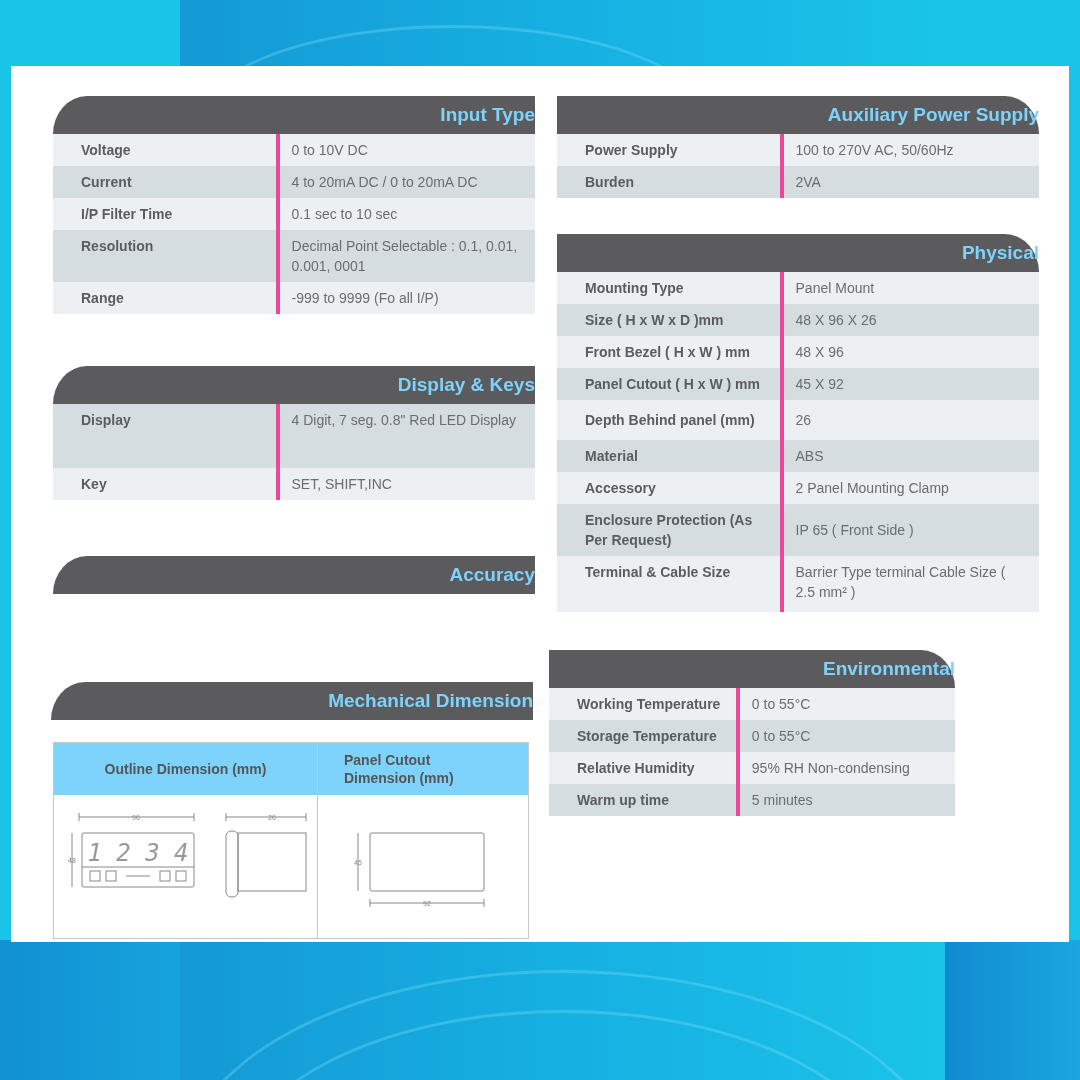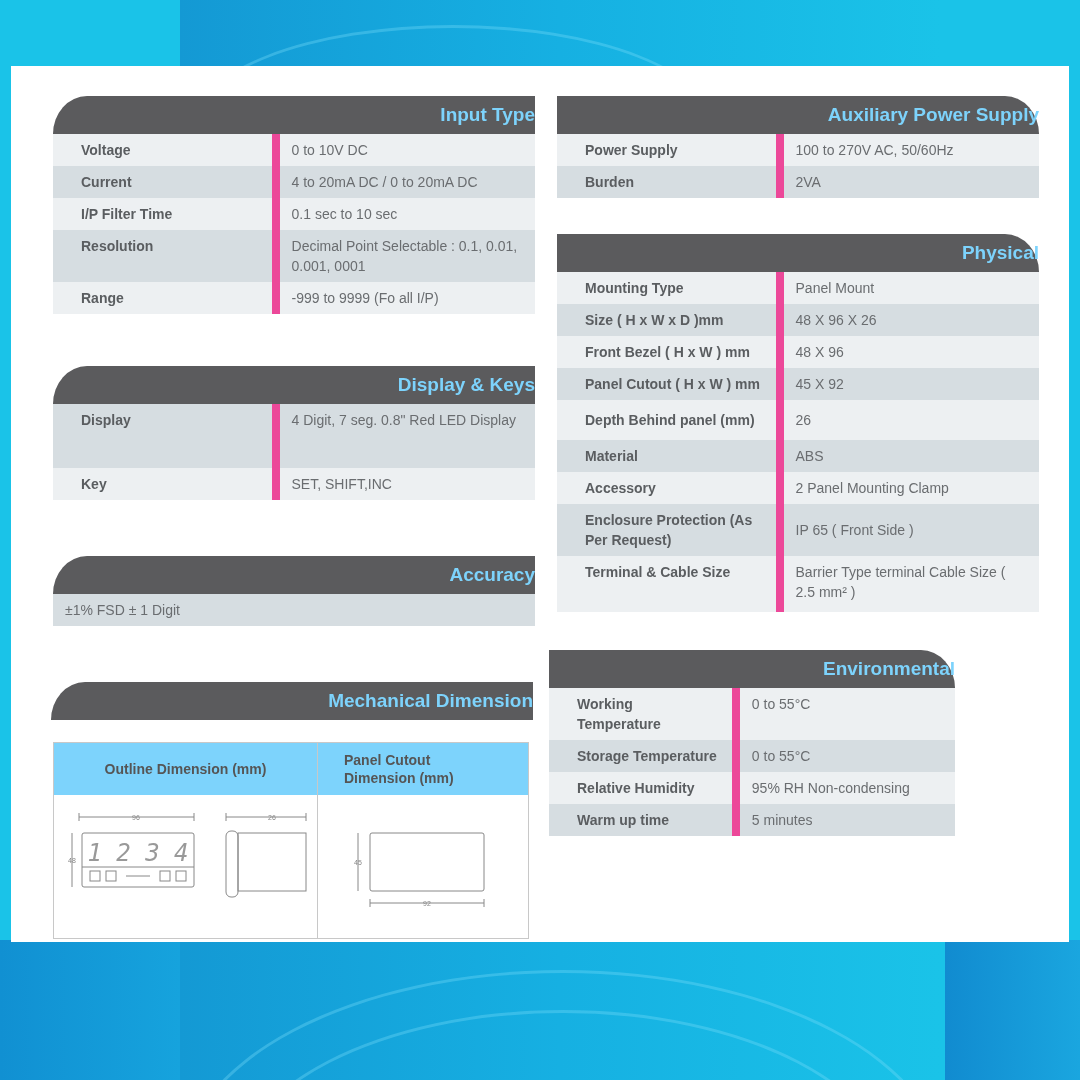--- a/index.html
+++ b/index.html
@@ -34,21 +34,21 @@
     border-top-left-radius:34px 38px;
   }
   .sec-head.right-round {
     border-top-left-radius:0; border-top-right-radius:34px 38px;
   }
   table.spec { width:100%; border-collapse:separate; border-spacing:0; }
   table.spec td {
     font-size:14px; color:#6a6d70; padding:6px 12px; vertical-align:top;
     line-height:20px;
   }
-  table.spec td.k { font-weight:bold; color:#5a5d60; width:47%; border-right:8px solid #ec4899;padding-left:28px; }
+  table.spec td.k { font-weight:bold; color:#5a5d60; width:47%; border-right:4px solid #ec4899;padding-left:28px; }
   table.spec tr.odd td { background:#edf0f2; }
   table.spec tr.even td { background:#d6dde1; }
   .mech-box {
     position:absolute; left:42px; top:676px; width:474px; height:195px;
     border:1px solid #c8c8c8; background:#fff;
   }
   .mech-head {
     display:flex; height:52px; background:#7dd3fc;
   }
   .mech-head div {
@@ -108,27 +108,20 @@
       <tr class="odd">
             <td class="k">Key</td>
             <td>SET, SHIFT,INC</td>
           </tr>
     </tbody>
       </table>
   </div>
 
   <div class="section" style="left:42px;top:490px;width:482px;">
     <div class="sec-head">Accuracy</div>
-    <table class="spec">
-      <tbody>
-          <tr class="even">
-            <td>±1% FSD ± 1 Digit</td>
-          </tr>
-    </tbody>
-      </table>
   </div>
 
   <div class="section" style="left:40px;top:616px;width:482px;">
     <div class="sec-head">Mechanical Dimension</div>
   </div>
   <div class="mech-box">
     <div class="mech-head">
       <div style="width:263px;justify-content:center;">Outline Dimension (mm)</div>
       <div class="divider-v"></div>
       <div style="width:150px;padding-left:26px;line-height:18px;">Panel Cutout Dimension (mm)</div>

